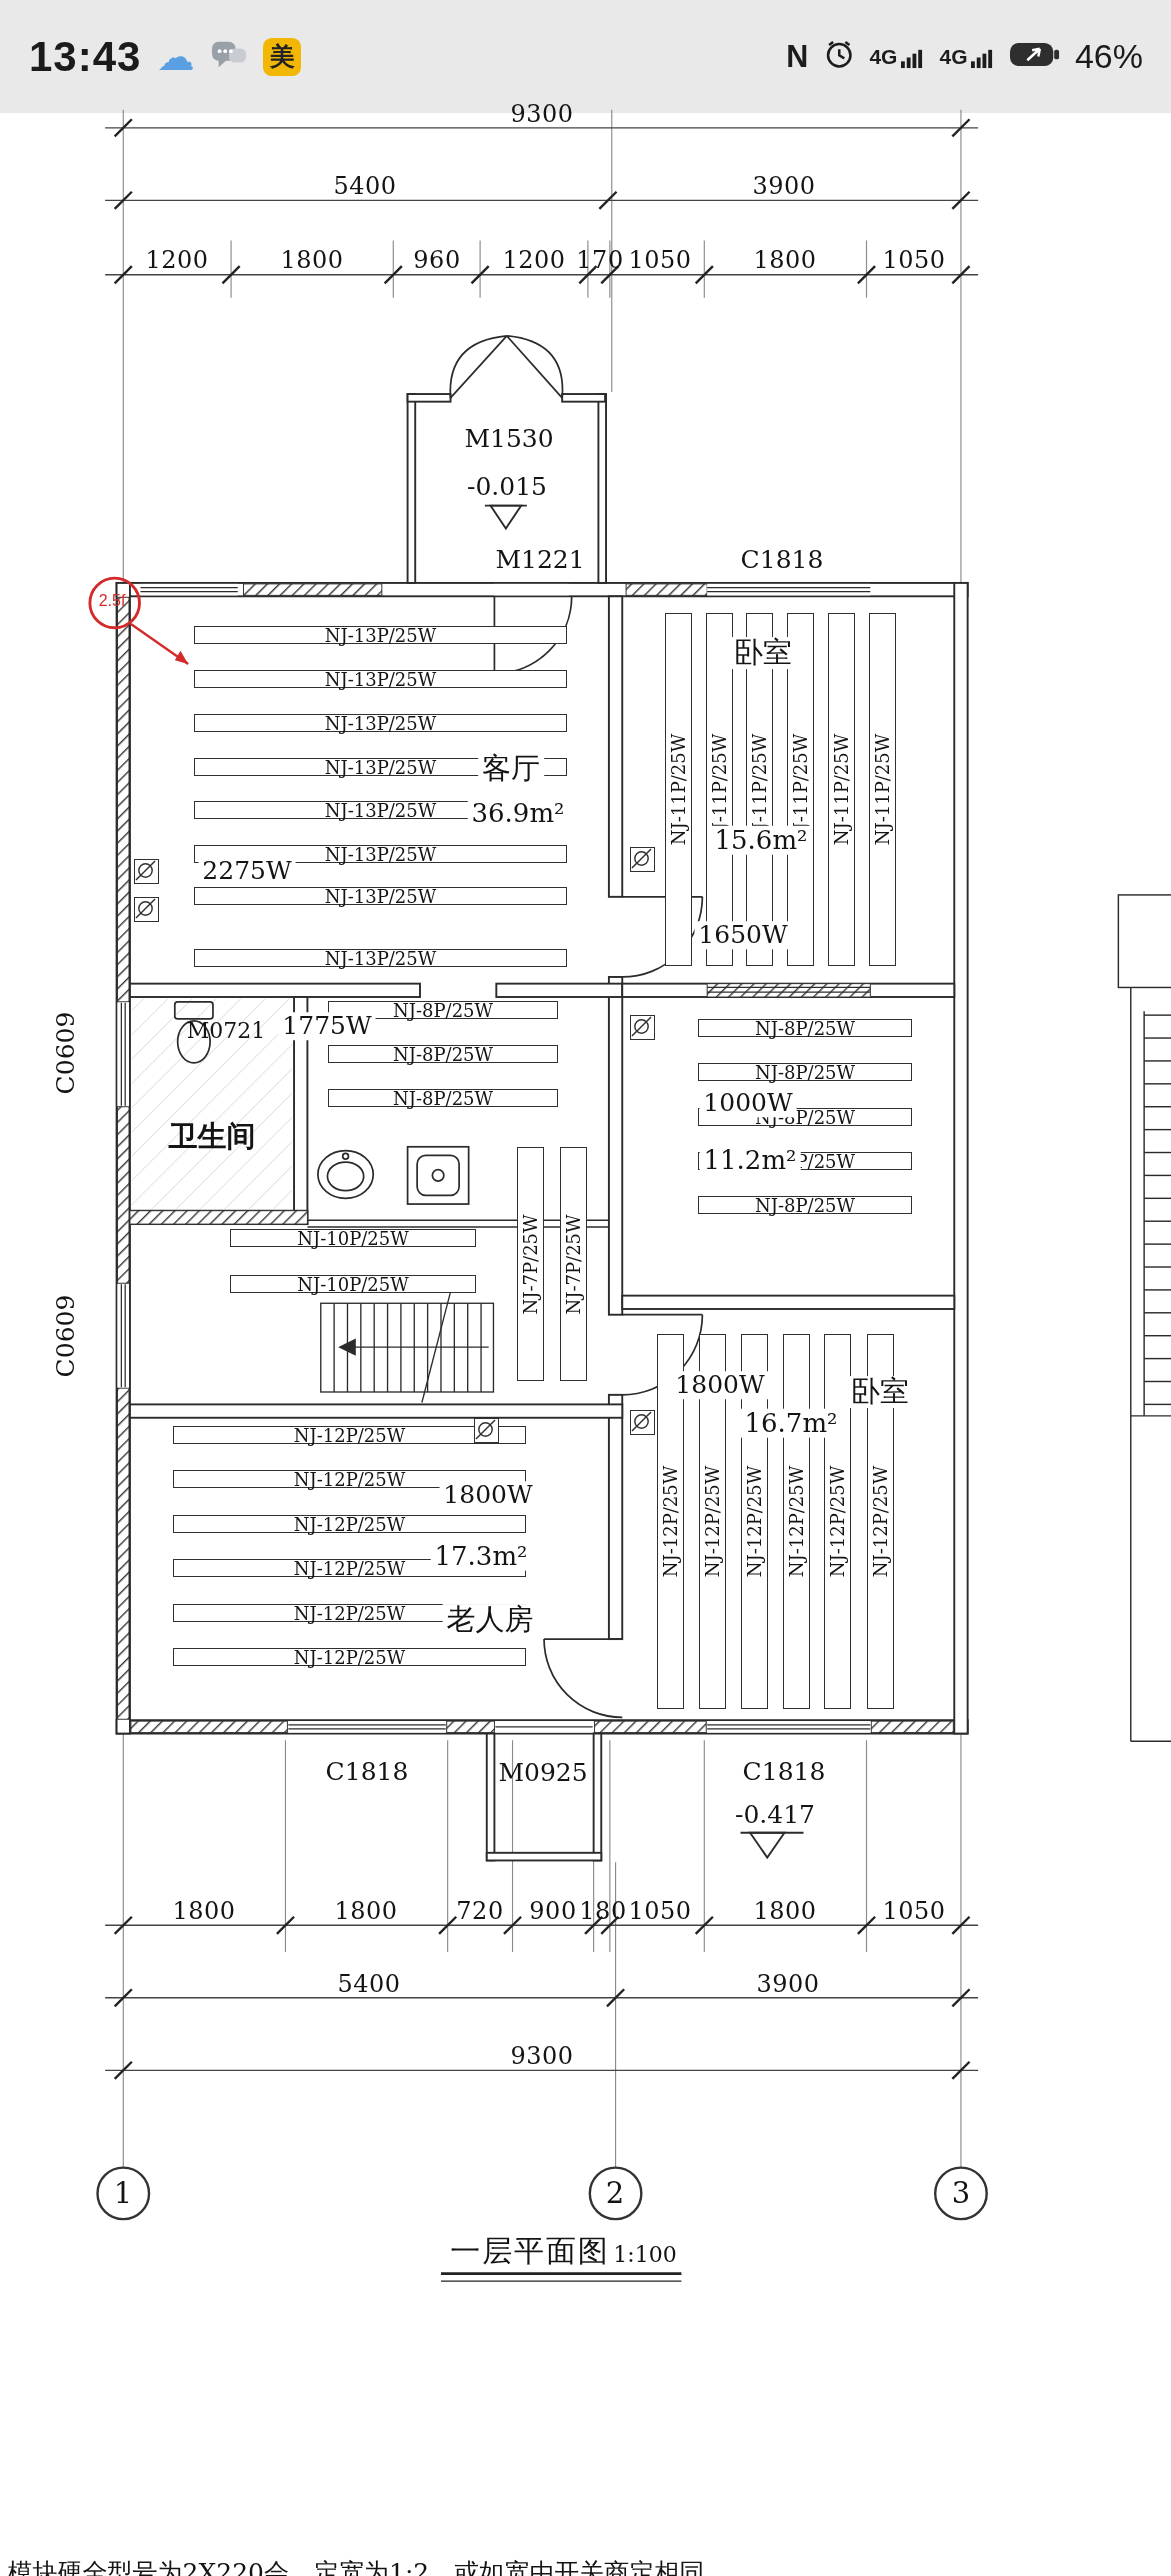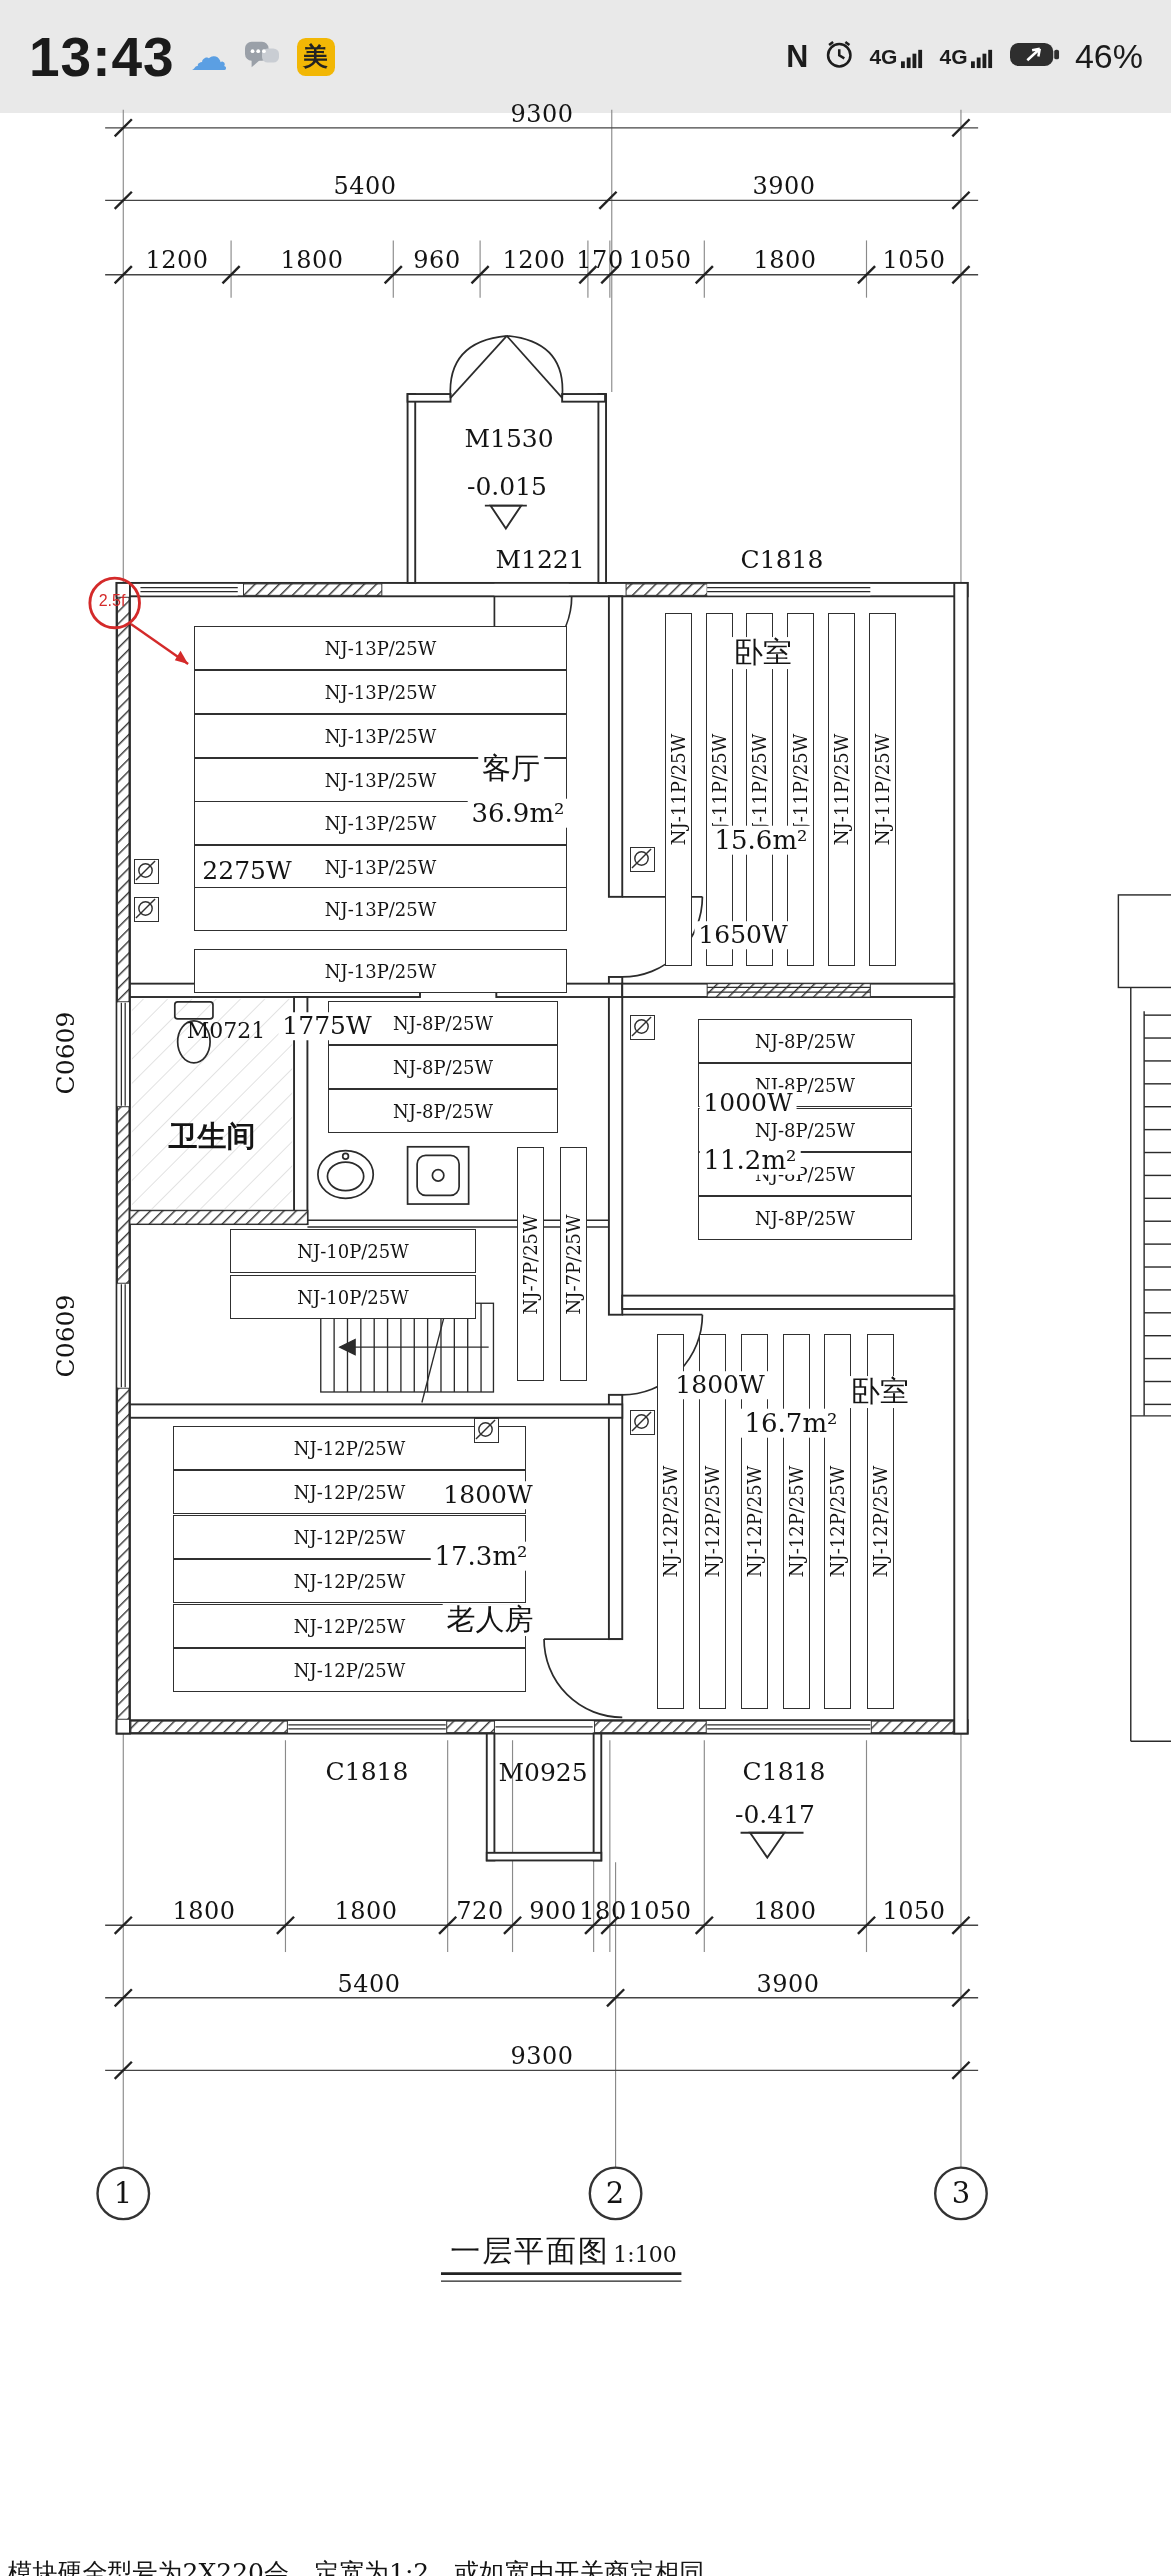--- a/index.html
+++ b/index.html
@@ -3,21 +3,21 @@
 <meta charset="utf-8">
 <style>
   html,body{margin:0;padding:0;background:#fff;}
   body{width:1172px;height:2576px;position:relative;overflow:hidden;
        font-family:"DejaVu Serif","Liberation Serif",serif;color:#141414;}
 
   
   .sb{position:absolute;left:0;top:0;width:1172px;height:113px;background:#e9e9e9;
       display:flex;align-items:center;gap:15.3px;padding:0 29px;box-sizing:border-box;
       font-family:"Liberation Sans",sans-serif;}
-  .sb .time{font-size:55px;font-weight:600;color:#1b1b1b;letter-spacing:1px;}
+  .sb .time{font-size:42px;font-weight:600;color:#1b1b1b;letter-spacing:1px;}
   .sb .cloud{font-size:38px;color:#5b9fe3;line-height:1;}
   .sb .mei{width:38px;height:38px;background:#f2b705;border-radius:8.6px;display:flex;
            align-items:center;justify-content:center;font-size:25px;font-weight:bold;color:#222;}
   .sb .nfc{font-size:30.5px;font-weight:bold;color:#1c1c1c;margin-left:auto;}
   .sb .net{display:flex;align-items:flex-end;gap:3.8px;}
   .sb .net .g{font-size:21px;font-weight:bold;color:#1c1c1c;}
   .sb .pct{font-size:34px;color:#1b1b1b;}
 
   
   .t{position:absolute;transform:translate(-50%,-50%);white-space:nowrap;z-index:30;}
@@ -32,21 +32,21 @@
   .wbg{background:#fff;padding:0 3.8px;line-height:1.1;}
   .axn{font-size:29px;}
   .ttl{font-size:30px;letter-spacing:1.9px;}
   .scale{font-size:22px;}
   .red{color:#d42a2a;font-size:16px;font-family:"Liberation Sans",sans-serif;}
   .nb{position:absolute;left:7.6px;top:2556px;font-size:25px;white-space:nowrap;z-index:30;}
 
   
   .rh,.rv{position:absolute;background:#fff;border:1.9px solid #303030;box-sizing:border-box;
           display:flex;align-items:center;justify-content:center;z-index:10;}
-  .rh{height:44px;}
+  .rh{height:18px;}
   .rv{width:27px;}
   .rh span,.rv span{font-size:18px;white-space:nowrap;font-family:"DejaVu Serif",serif;}
   .rv span{transform:rotate(-90deg);}
 
   
   .flue{position:absolute;width:25px;height:25px;border:1.9px solid #303030;background:#fff;
         box-sizing:border-box;z-index:20;}
 
   svg.plan{position:absolute;left:0;top:0;z-index:1;}
 </style>

